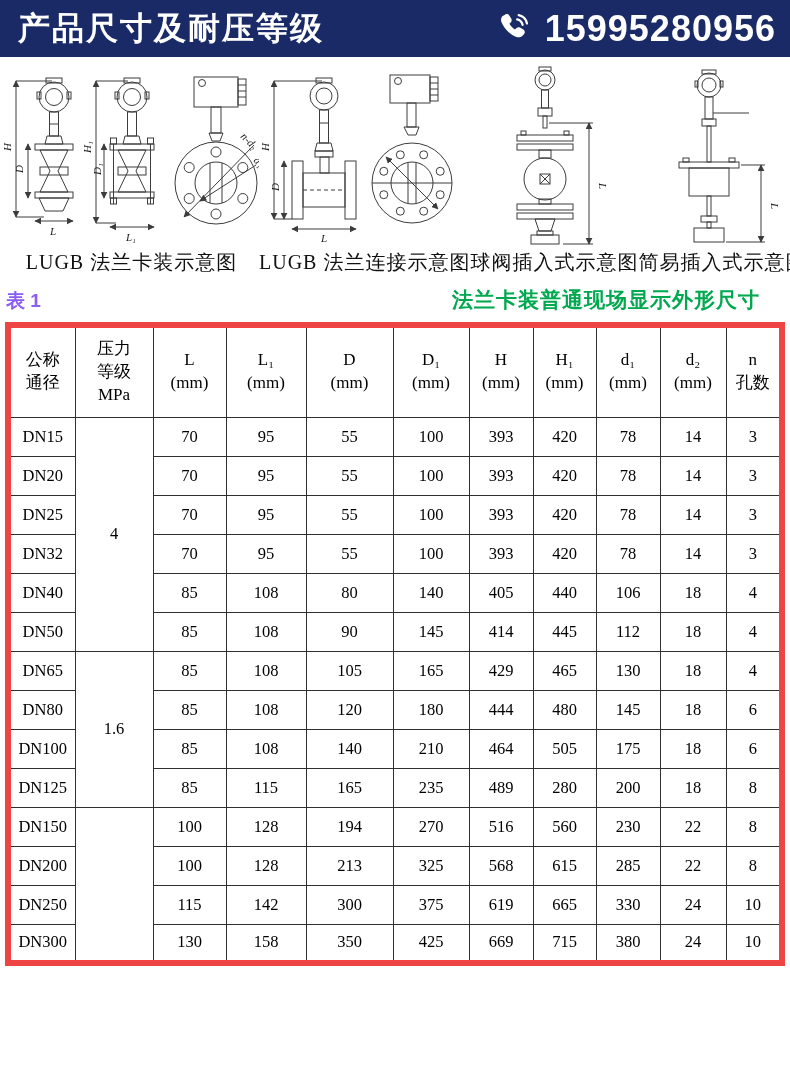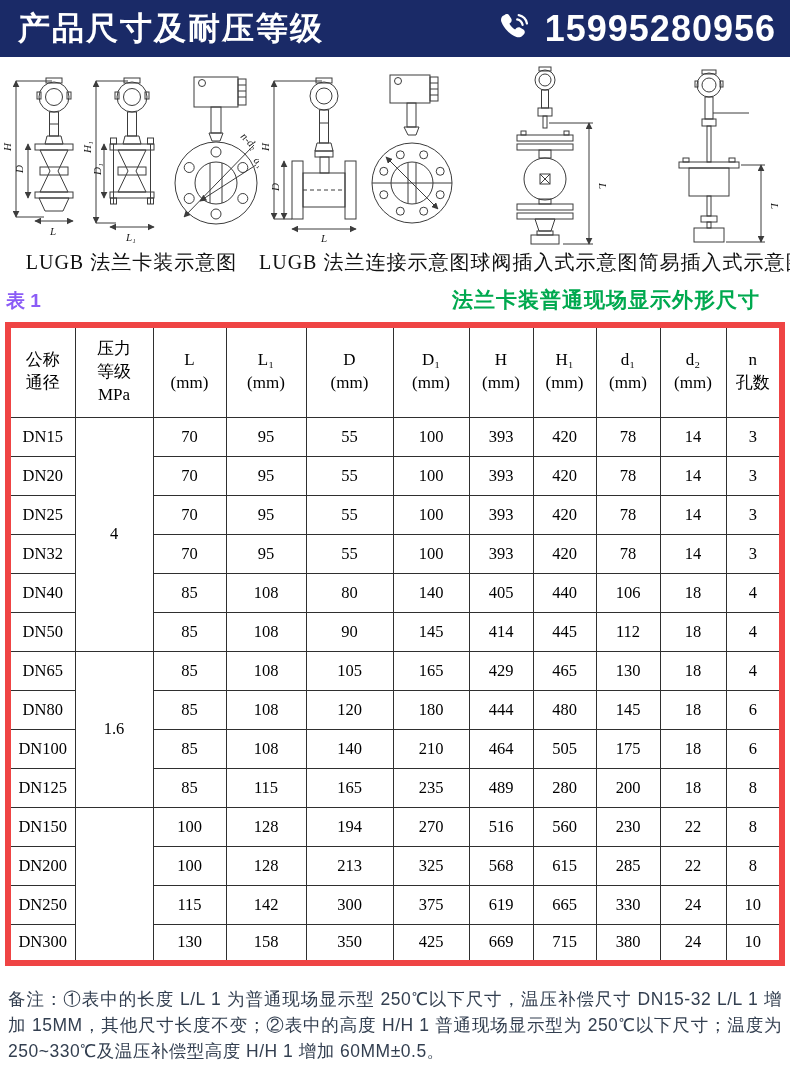--- a/index.html
+++ b/index.html
@@ -494,15 +494,14 @@
           <td>425</td>
           <td>669</td>
           <td>715</td>
           <td>380</td>
           <td>24</td>
           <td>10</td>
       </tr>
     </tbody>
   </table>
 
-  <p class="note">备注：①表中的长度 L/L 1 为普通现场显示型 250℃以下尺寸，温压补偿尺寸 DN15-32 L/L 1 增加 15MM，其他尺寸长度不变；②表中的高度 H/H 1 普通现场显示型为 250℃以下尺寸；温度为 250~330℃及温压补偿型高度 H/H 1 增加 60MM±0.5。</p>
 
 </div>
 
 </body></html>

